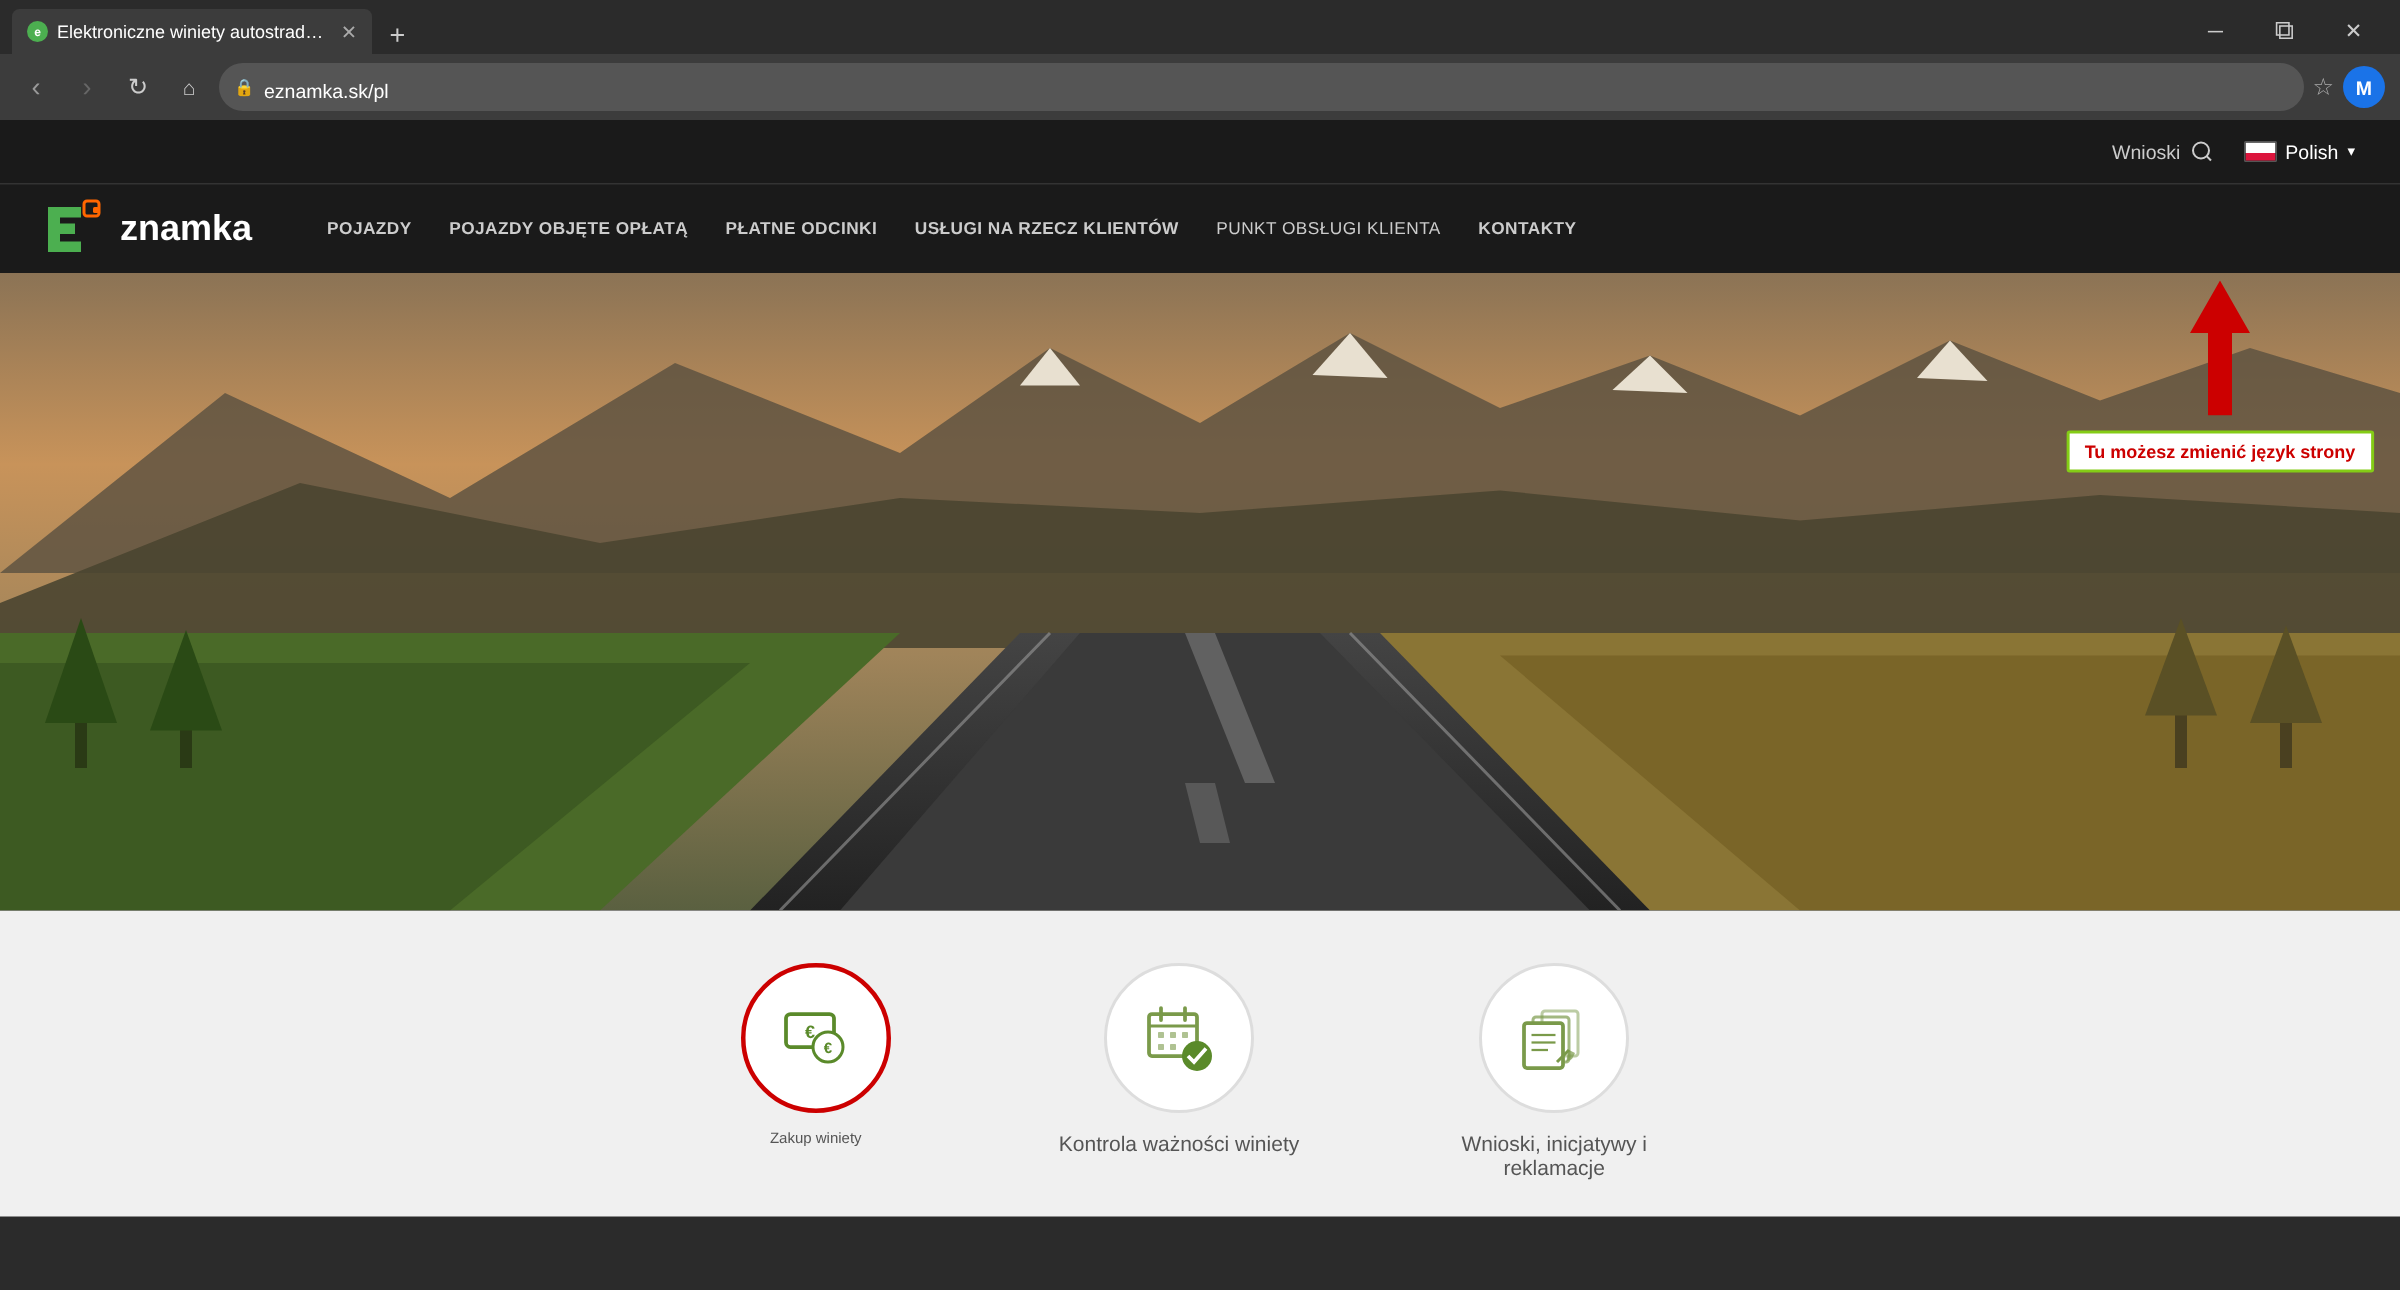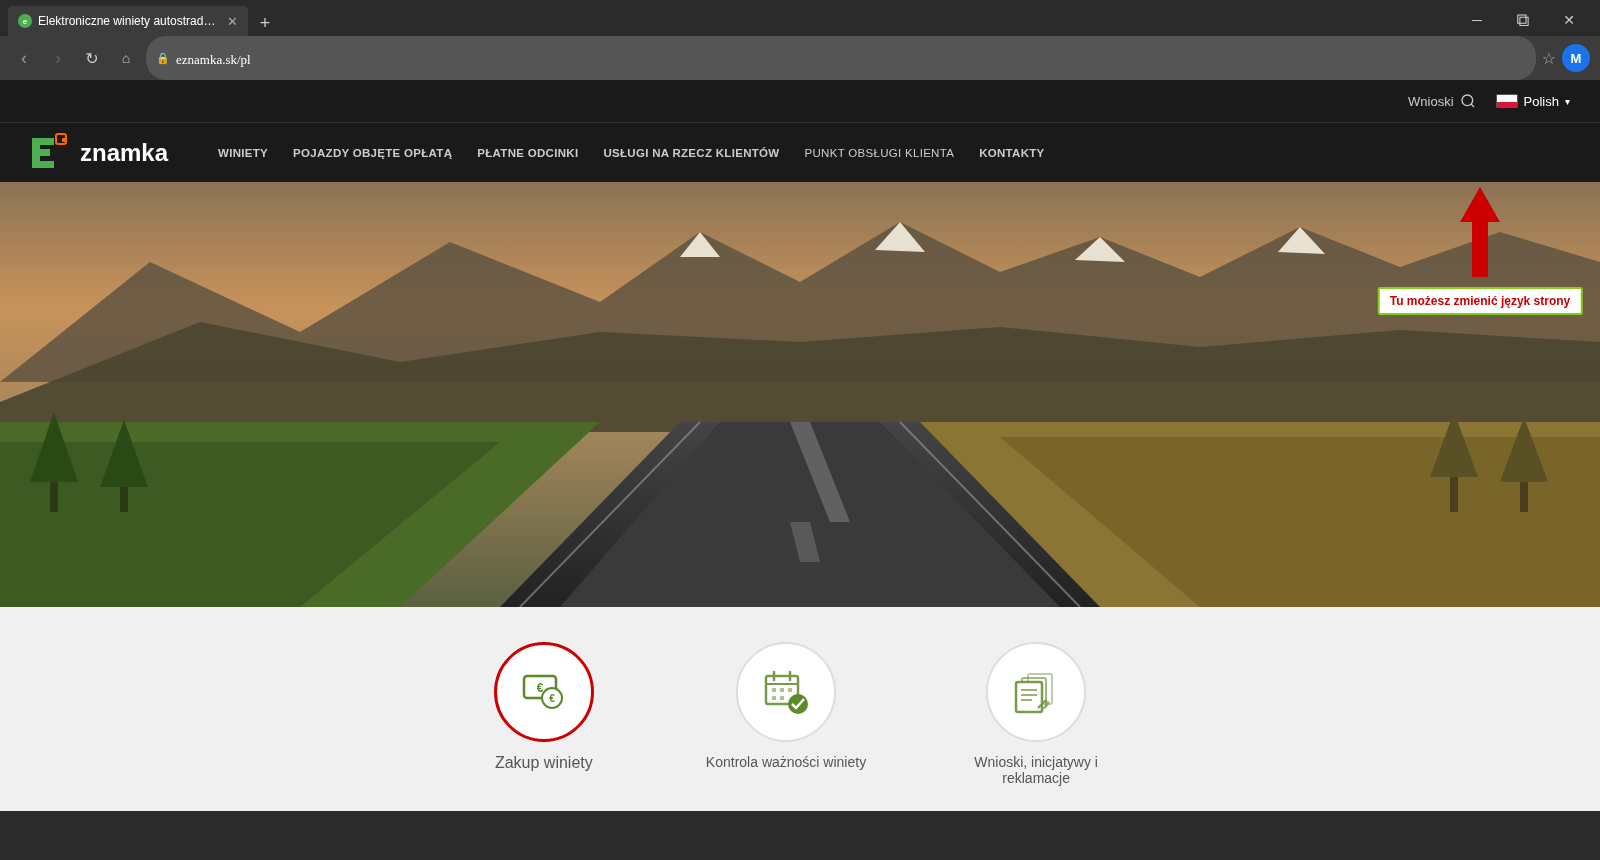--- a/index.html
+++ b/index.html
@@ -27,21 +27,21 @@
   </div>
 
   <div style="background:#3c3c3c;height:44px;display:flex;align-items:center;padding:0 10px;gap:6px;">
     <button style="width:28px;height:28px;background:transparent;border:none;color:#999;font-size:18px;cursor:pointer;border-radius:50%;display:flex;align-items:center;justify-content:center;">‹</button>
     <button style="width:28px;height:28px;background:transparent;border:none;color:#666;font-size:18px;cursor:pointer;border-radius:50%;display:flex;align-items:center;justify-content:center;">›</button>
     <button style="width:28px;height:28px;background:transparent;border:none;color:#ccc;font-size:16px;cursor:pointer;border-radius:50%;display:flex;align-items:center;justify-content:center;">↻</button>
     <button style="width:28px;height:28px;background:transparent;border:none;color:#ccc;font-size:14px;cursor:pointer;border-radius:50%;display:flex;align-items:center;justify-content:center;">⌂</button>
 
     <div style="flex:1;position:relative;display:flex;align-items:center;">
       <span style="position:absolute;left:10px;color:#aaa;font-size:11px;">🔒</span>
-      <input style="width: 100%; background: rgb(85, 85, 85); border: none; border-radius: 20px; height: 44px; padding: 4px 12px 0px 30px; color: rgb(255, 255, 255); font-size: 13px; outline: none; font-family: Liberation Serif, serif;" value="eznamka.sk/pl">
+      <input style="width: 100%; background: rgb(85, 85, 85); border: none; border-radius: 20px; height: 32px; padding: 4px 12px 0px 30px; color: rgb(255, 255, 255); font-size: 13px; outline: none;" value="eznamka.sk/pl">
     </div>
     <button style="background:transparent;border:none;color:#aaa;font-size:16px;cursor:pointer;">☆</button>
     <div style="width:28px;height:28px;background:#1a73e8;border-radius:50%;color:white;font-size:13px;font-weight:bold;display:flex;align-items:center;justify-content:center;cursor:pointer;">M</div>
   </div>
 
   <div style="flex:1;overflow:hidden;position:relative;">
 
     <div style="background:#1a1a1a;height:42px;display:flex;align-items:center;justify-content:flex-end;padding:0 30px;gap:20px;">
       <div style="display:flex;align-items:center;gap:6px;color:#ccc;font-size:13px;cursor:pointer;">
         <span>Wnioski</span>
@@ -74,21 +74,21 @@
             <rect x="2" y="31" width="22" height="7" fill="#4CAF50"></rect>
 
             <rect x="26" y="4" width="10" height="10" rx="2" fill="none" stroke="#ff6600" stroke-width="2"></rect>
             <rect x="32" y="8" width="4" height="4" rx="1" fill="#ff6600"></rect>
           </svg>
           <span style="color:#fff;font-size:24px;font-weight:bold;margin-left:4px;">znamka</span>
         </div>
       </div>
 
       <nav style="display:flex;align-items:center;gap:25px;">
-        <a style="color:#ccc;font-size:11.5px;font-weight:bold;text-decoration:none;cursor:pointer;letter-spacing:0.3px;white-space:nowrap;">WINIETY</a>
+        <a style="color:#ccc;font-size:11.5px;font-weight:bold;text-decoration:none;cursor:pointer;letter-spacing:0.3px;white-space:nowrap;">POJAZDY</a>
         <a style="color:#ccc;font-size:11.5px;font-weight:bold;text-decoration:none;cursor:pointer;letter-spacing:0.3px;white-space:nowrap;">POJAZDY OBJĘTE OPŁATĄ</a>
         <a style="color:#ccc;font-size:11.5px;font-weight:bold;text-decoration:none;cursor:pointer;letter-spacing:0.3px;white-space:nowrap;">PŁATNE ODCINKI</a>
         <a style="color:#ccc;font-size:11.5px;font-weight:bold;text-decoration:none;cursor:pointer;letter-spacing:0.3px;white-space:nowrap;">USŁUGI NA RZECZ KLIENTÓW</a>
         <a style="color:#ccc;font-size:11.5px;font-weight:normal;text-decoration:none;cursor:pointer;letter-spacing:0.3px;white-space:nowrap;">PUNKT OBSŁUGI KLIENTA</a>
         <a style="color:#ccc;font-size:11.5px;font-weight:bold;text-decoration:none;cursor:pointer;letter-spacing:0.3px;white-space:nowrap;">KONTAKTY</a>
       </nav>
     </div>
 
     <div style="width:100%;height:425px;position:relative;overflow:hidden;">
 
@@ -179,21 +179,21 @@
 
             <rect x="6" y="10" width="32" height="22" rx="3" fill="none" stroke="#5a8a2a" stroke-width="2.5"></rect>
             <text x="22" y="26" text-anchor="middle" font-size="12" fill="#5a8a2a" font-weight="bold">€</text>
 
             <circle cx="34" cy="32" r="10" fill="#fff" stroke="#5a8a2a" stroke-width="2"></circle>
             <text x="34" y="36" text-anchor="middle" font-size="10" fill="#5a8a2a" font-weight="bold">€</text>
 
             <polyline points="29,31 32,35 39,28" fill="none" stroke="#5a8a2a" stroke-width="2" opacity="0"></polyline>
           </svg>
         </div>
-        <span style="font-size:16px;color:#555;text-align:center;">Zakup winiety</span>
+        <span style="font-size:10px;color:#555;text-align:center;">Zakup winiety</span>
       </div>
 
       <div style="display:flex;flex-direction:column;align-items:center;gap:12px;cursor:pointer;margin-left:12px;">
         <div style="width:100px;height:100px;border-radius:50%;background:#fff;border:2px solid #ddd;display:flex;align-items:center;justify-content:center;">
           <svg width="52" height="52" viewBox="0 0 52 52">
 
             <rect x="6" y="10" width="32" height="28" rx="2" fill="none" stroke="#7a9a4a" stroke-width="2.5"></rect>
             <line x1="6" y1="18" x2="38" y2="18" stroke="#7a9a4a" stroke-width="2"></line>
             <line x1="14" y1="6" x2="14" y2="14" stroke="#7a9a4a" stroke-width="2.5" stroke-linecap="round"></line>
             <line x1="30" y1="6" x2="30" y2="14" stroke="#7a9a4a" stroke-width="2.5" stroke-linecap="round"></line>

